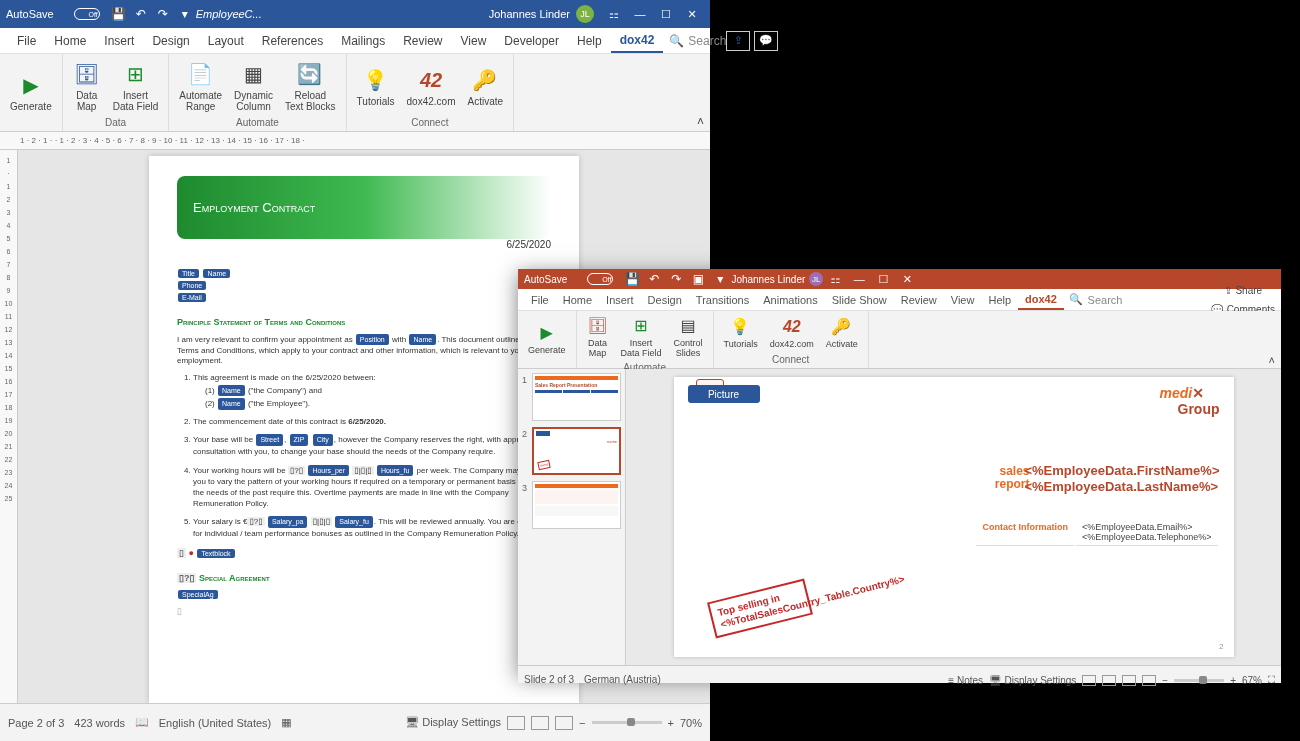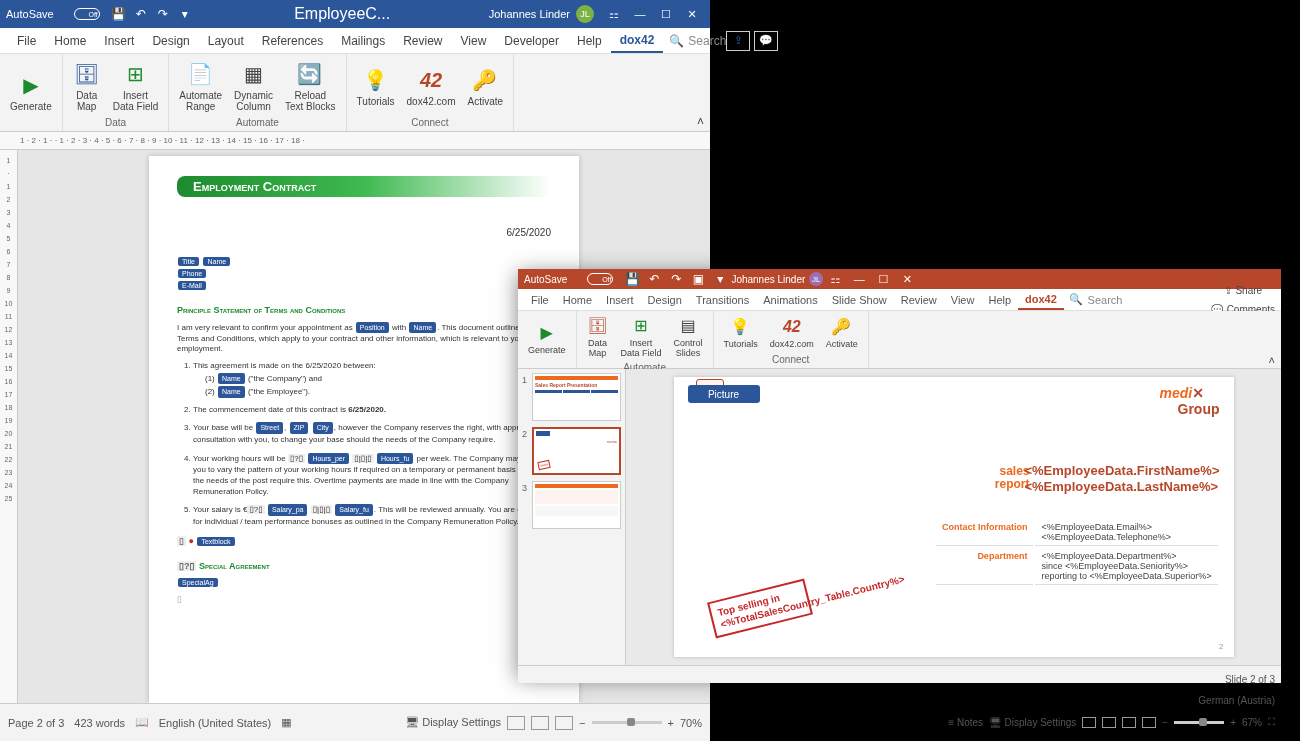--- a/index.html
+++ b/index.html
@@ -4,21 +4,21 @@
 <style>
 * { margin: 0; padding: 0; box-sizing: border-box; font-family: "Segoe UI", sans-serif; }
 body { background: #000; width: 1300px; height: 741px; position: relative; overflow: hidden; }
 
 
 .word-window { position: absolute; left: 0; top: 0; width: 710px; height: 741px; background: #f3f3f3; display: flex; flex-direction: column; }
 .word-titlebar { height: 28px; background: #2b579a; display: flex; align-items: center; color: #fff; font-size: 11px; padding: 0 6px; }
 .autosave { display: flex; align-items: center; gap: 20px; margin-right: 8px; }
 .toggle { width: 26px; height: 12px; border: 1px solid #fff; border-radius: 6px; display: flex; align-items: center; padding: 0 1px; font-size: 7px; justify-content: flex-end; }
 .qat-icon { width: 16px; height: 16px; margin: 0 3px; display: flex; align-items: center; justify-content: center; font-size: 12px; cursor: pointer; }
-.word-title { flex: 1; text-align: center; font-size: 16px; }
+.word-title { flex: 1; text-align: left; font-size: 11px; font-style: italic; }
 .user-badge { width: 18px; height: 18px; border-radius: 50%; background: #7cb342; display: flex; align-items: center; justify-content: center; font-size: 9px; margin-left: 6px; }
 .win-controls { display: flex; gap: 2px; margin-left: 8px; }
 .win-btn { width: 24px; height: 20px; display: flex; align-items: center; justify-content: center; font-size: 11px; cursor: pointer; }
 
 .word-tabs { height: 26px; background: #fff; display: flex; align-items: center; padding: 0 8px; font-size: 12px; color: #444; border-bottom: 1px solid #e0e0e0; }
 .word-tab { padding: 4px 9px; cursor: pointer; }
 .word-tab.active { color: #2b579a; border-bottom: 2px solid #2b579a; font-weight: 600; }
 .search-box { margin-left: 6px; display: flex; align-items: center; gap: 4px; color: #888; }
 .tab-end { margin-left: auto; display: flex; gap: 4px; }
 .tab-end-btn { width: 24px; height: 20px; border: 1px solid #ccc; display: flex; align-items: center; justify-content: center; font-size: 11px; color: #2b579a; cursor: pointer; }
@@ -29,21 +29,21 @@
 .ribbon-btn { display: flex; flex-direction: column; align-items: center; justify-content: center; padding: 2px 6px; font-size: 10px; color: #444; cursor: pointer; text-align: center; line-height: 1.1; }
 .ribbon-icon { width: 28px; height: 28px; margin-bottom: 2px; display: flex; align-items: center; justify-content: center; font-size: 20px; }
 .ribbon-group-label { text-align: center; font-size: 10px; color: #666; padding: 1px 0; }
 
 .ruler-horiz { height: 18px; background: #f8f8f8; border-bottom: 1px solid #ccc; font-size: 8px; color: #666; display: flex; align-items: center; padding-left: 20px; overflow: hidden; white-space: nowrap; }
 .doc-area { flex: 1; display: flex; background: #e6e6e6; overflow: hidden; }
 .ruler-vert { width: 18px; background: #f8f8f8; border-right: 1px solid #ccc; font-size: 7px; color: #666; display: flex; flex-direction: column; align-items: center; padding-top: 4px; }
 .ruler-vert span { margin: 3px 0; }
 .doc-scroll { flex: 1; display: flex; justify-content: center; padding-top: 6px; overflow: hidden; }
 .page { width: 430px; background: #fff; box-shadow: 0 0 6px rgba(0,0,0,.2); padding: 20px 28px; font-size: 9px; color: #333; }
-.contract-header { background: linear-gradient(90deg, #1d8a2e 0%, #3fb950 50%, #fff 100%); color: #fff; padding: 3px 16px; font-size: 13px; font-weight: 700; border-radius: 8px; margin-bottom: 30px; font-variant: small-caps; }
+.contract-header { background: linear-gradient(90deg, #1d8a2e 0%, #3fb950 50%, #fff 100%); color: #fff; padding: 24px 16px; font-size: 13px; font-weight: 400; border-radius: 8px; font-variant: small-caps; }
 .date-right { text-align: right; font-size: 10px; margin-bottom: 18px; }
 .field-pill { display: inline-block; background: #2b579a; color: #fff; font-size: 7px; padding: 1px 4px; border-radius: 2px; margin: 1px; }
 .field-row { margin: 1px 0; }
 .section-heading { color: #1d8a2e; font-weight: 700; font-size: 9px; margin: 14px 0 6px; font-variant: small-caps; }
 .body-text { font-size: 8px; line-height: 1.3; margin-bottom: 6px; }
 .num-list { list-style: decimal; margin-left: 16px; font-size: 8px; line-height: 1.35; }
 .num-list li { margin-bottom: 6px; }
 .sub-indent { margin-left: 12px; }
 
 .word-status { height: 38px; background: #f3f3f3; border-top: 1px solid #ccc; display: flex; align-items: center; font-size: 11px; color: #555; padding: 0 8px; gap: 10px; }
@@ -85,21 +85,21 @@
 .logo .m2 { color: #b7472a; font-weight: 700; }
 .sales-label { position: absolute; right: 204px; top: 88px; color: #ec691f; font-size: 12px; font-weight: 700; text-align: right; line-height: 1.1; }
 .name-fields { position: absolute; right: 14px; top: 86px; color: #b7472a; font-size: 13px; font-weight: 700; text-align: left; line-height: 1.2; }
 .info-table { position: absolute; right: 14px; top: 140px; font-size: 9px; }
 .info-table td { padding: 3px 6px; vertical-align: top; }
 .info-label { color: #ec691f; font-weight: 700; text-align: right; border-bottom: 1px solid #ddd; }
 .info-val { color: #444; border-bottom: 1px solid #ddd; }
 .stamp { position: absolute; left: 36px; bottom: 30px; transform: rotate(-14deg); border: 2px solid #c62828; color: #c62828; font-size: 10px; font-weight: 700; padding: 5px 6px; line-height: 1.15; max-width: 100px; }
 .slide-num { position: absolute; right: 10px; bottom: 6px; font-size: 8px; color: #999; }
 
-.ppt-status { height: 18px; background: #f3f3f3; border-top: 1px solid #ccc; display: flex; align-items: flex-end; font-size: 10px; color: #555; padding: 8px 6px; gap: 10px; flex-direction: column; }
+.ppt-status { height: 18px; background: #f3f3f3; border-top: 1px solid #ccc; display: flex; align-items: flex-start; font-size: 10px; color: #555; padding: 8px 6px; gap: 10px; }
 .ppt-status-right { margin-left: auto; display: flex; align-items: center; gap: 6px; }
 .ppt-view-btn { width: 14px; height: 11px; border: 1px solid #999; cursor: pointer; }
 </style>
 </head>
 <body>
 
 <div class="word-window">
   <div class="word-titlebar">
     <div class="autosave">
       <span>AutoSave</span>
@@ -419,24 +419,20 @@
         <div class="pic-ph">Picture</div>
         <div class="logo"><span class="m1">medi</span><span style="color:#b7472a;font-weight:900">✕</span><br><span class="m2" style="margin-left:18px">Group</span></div>
         <div class="sales-label"><span>sales</span><br><span>report</span></div>
         <div class="name-fields"><span>&lt;%EmployeeData.FirstName%&gt;</span><br><span>&lt;%EmployeeData.LastName%&gt;</span></div>
         <table class="info-table">
           <tbody>
               <tr>
                 <td class="info-label">Contact Information</td>
                 <td class="info-val"><span>&lt;%EmployeeData.Email%&gt;</span><br><span>&lt;%EmployeeData.Telephone%&gt;</span></td>
               </tr>
-          <tr>
-                <td class="info-label">Department</td>
-                <td class="info-val"><span>&lt;%EmployeeData.Department%&gt;</span><br><span>since </span><span>&lt;%EmployeeData.Seniority%&gt;</span><br><span>reporting to </span><span>&lt;%EmployeeData.Superior%&gt;</span></td>
-              </tr>
         </tbody>
           </table>
         <div class="stamp"><span>Top selling in</span> <span>&lt;%TotalSalesCountry_Table.Country%&gt;</span></div>
         <div class="slide-num">2</div>
       </div>
     </div>
   </div>
 
   <div class="ppt-status">
     <span>Slide 2 of 3</span>

